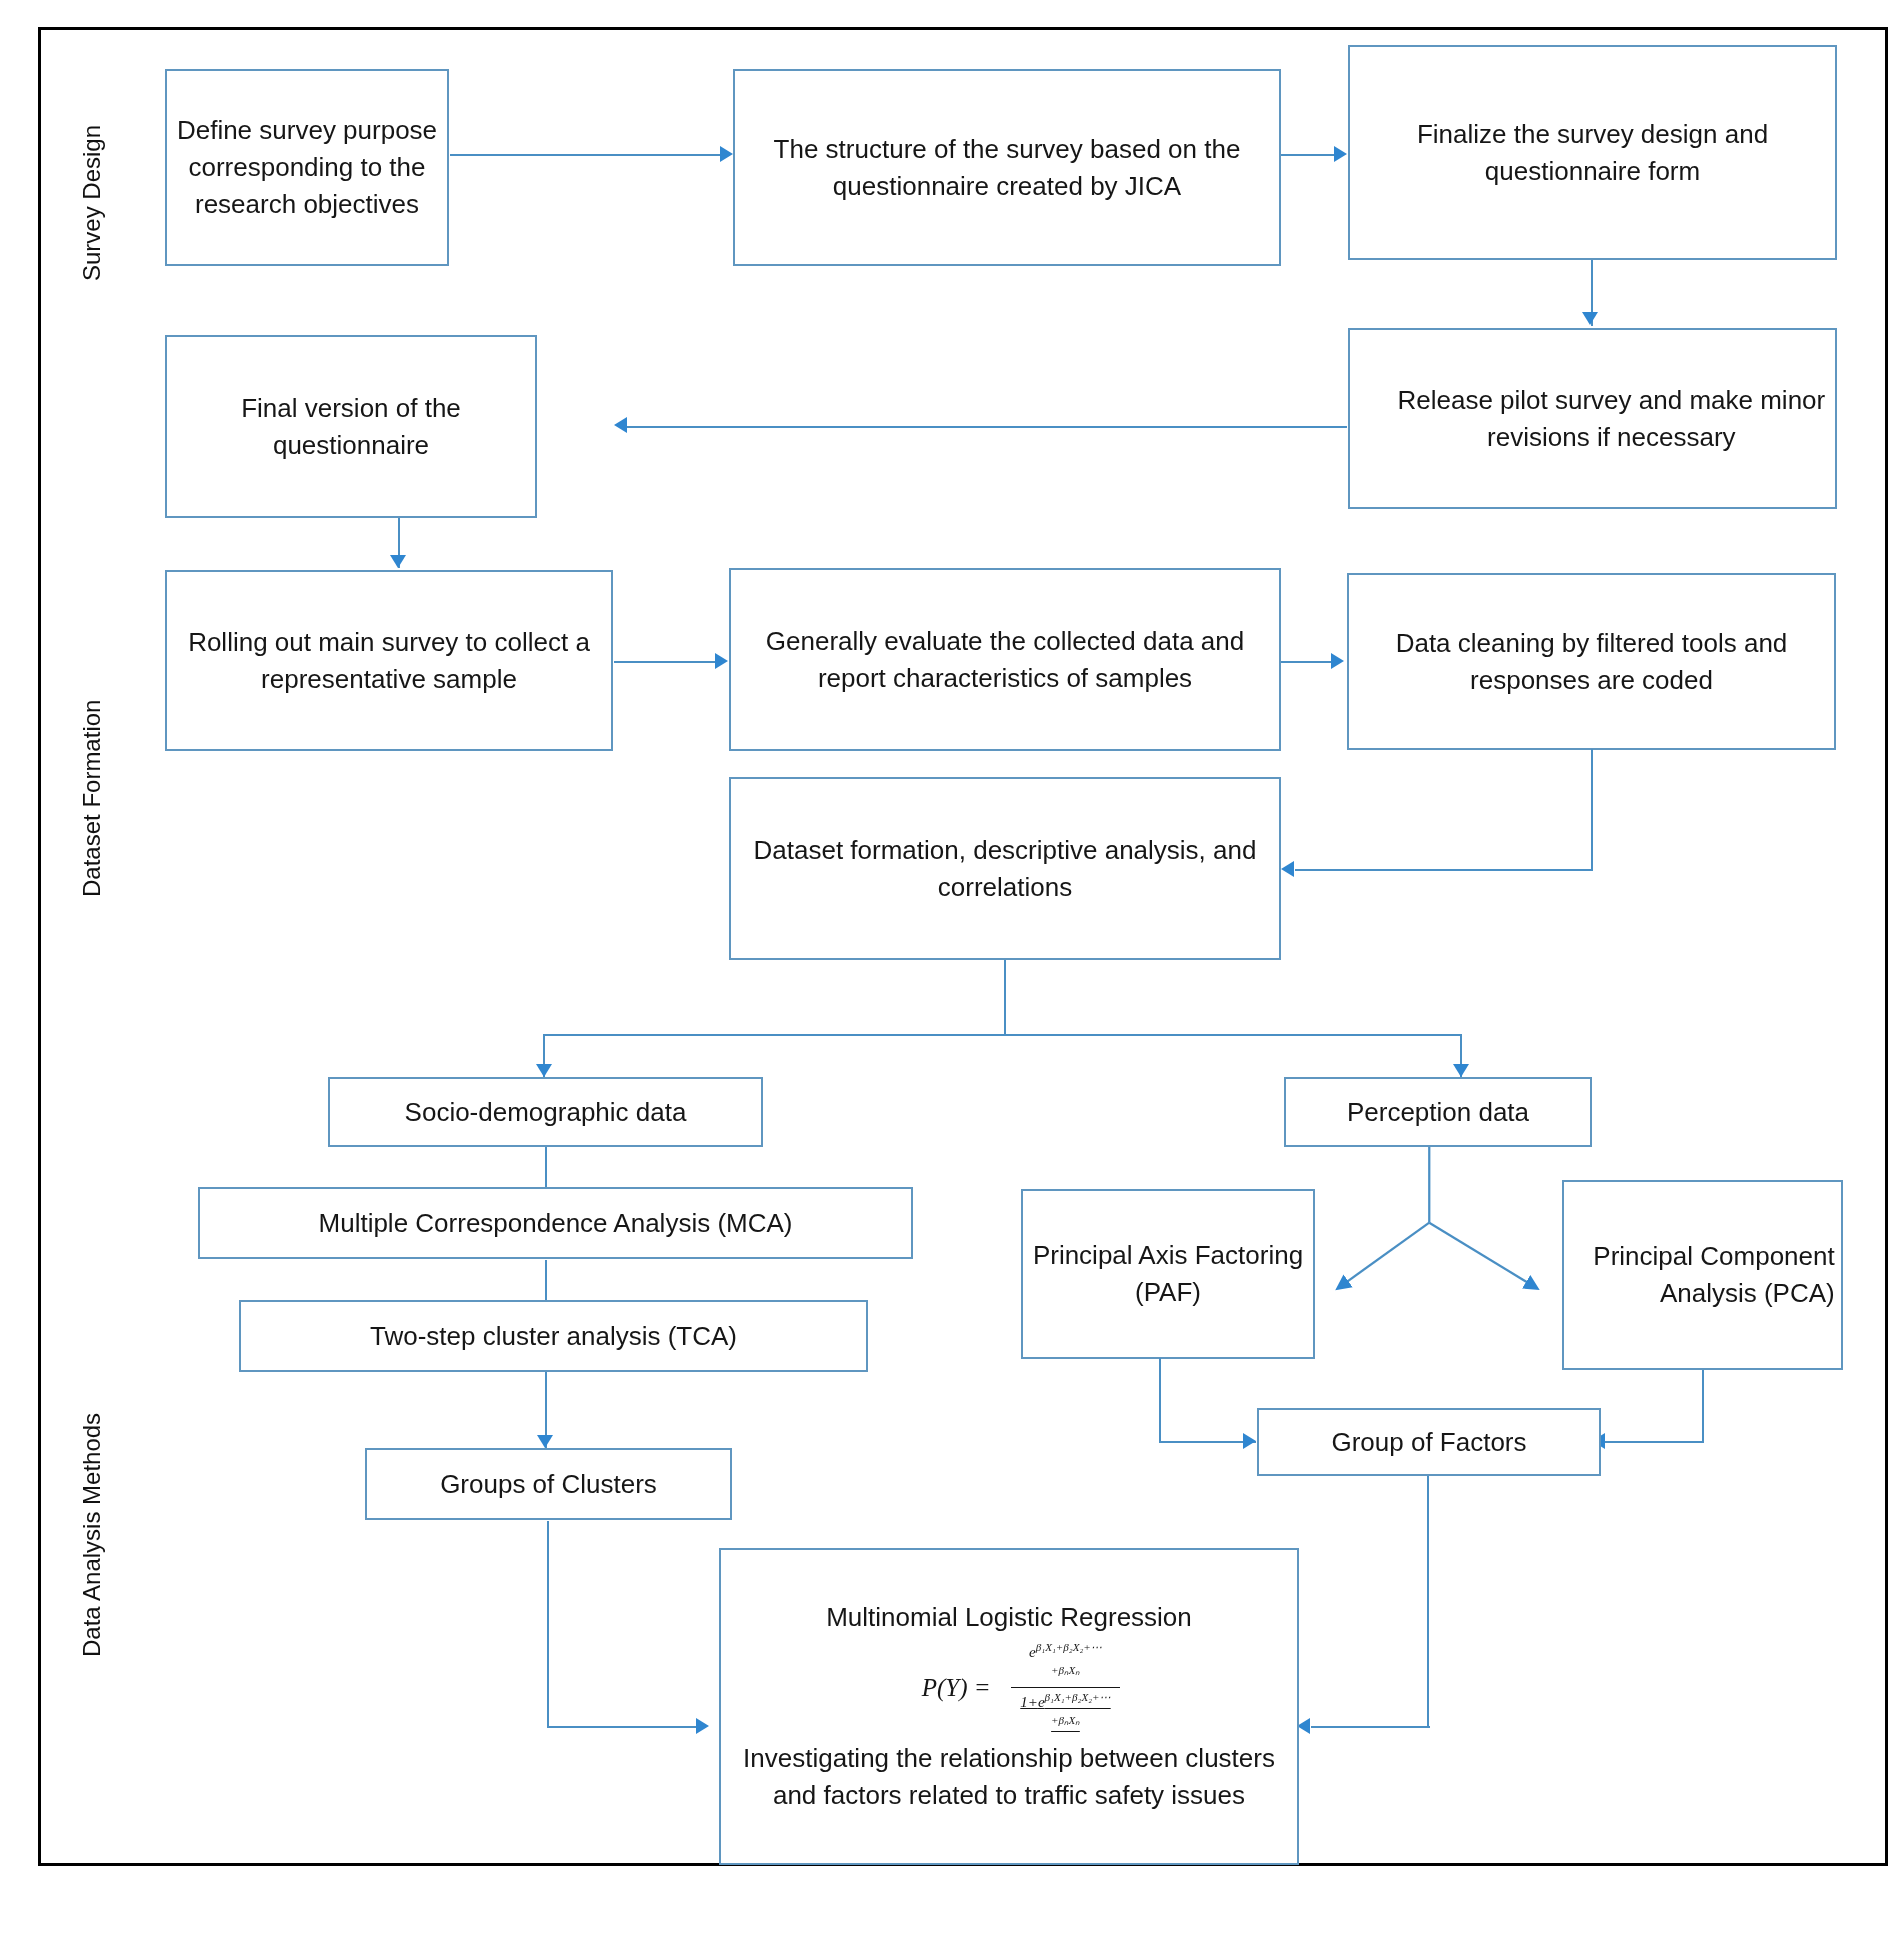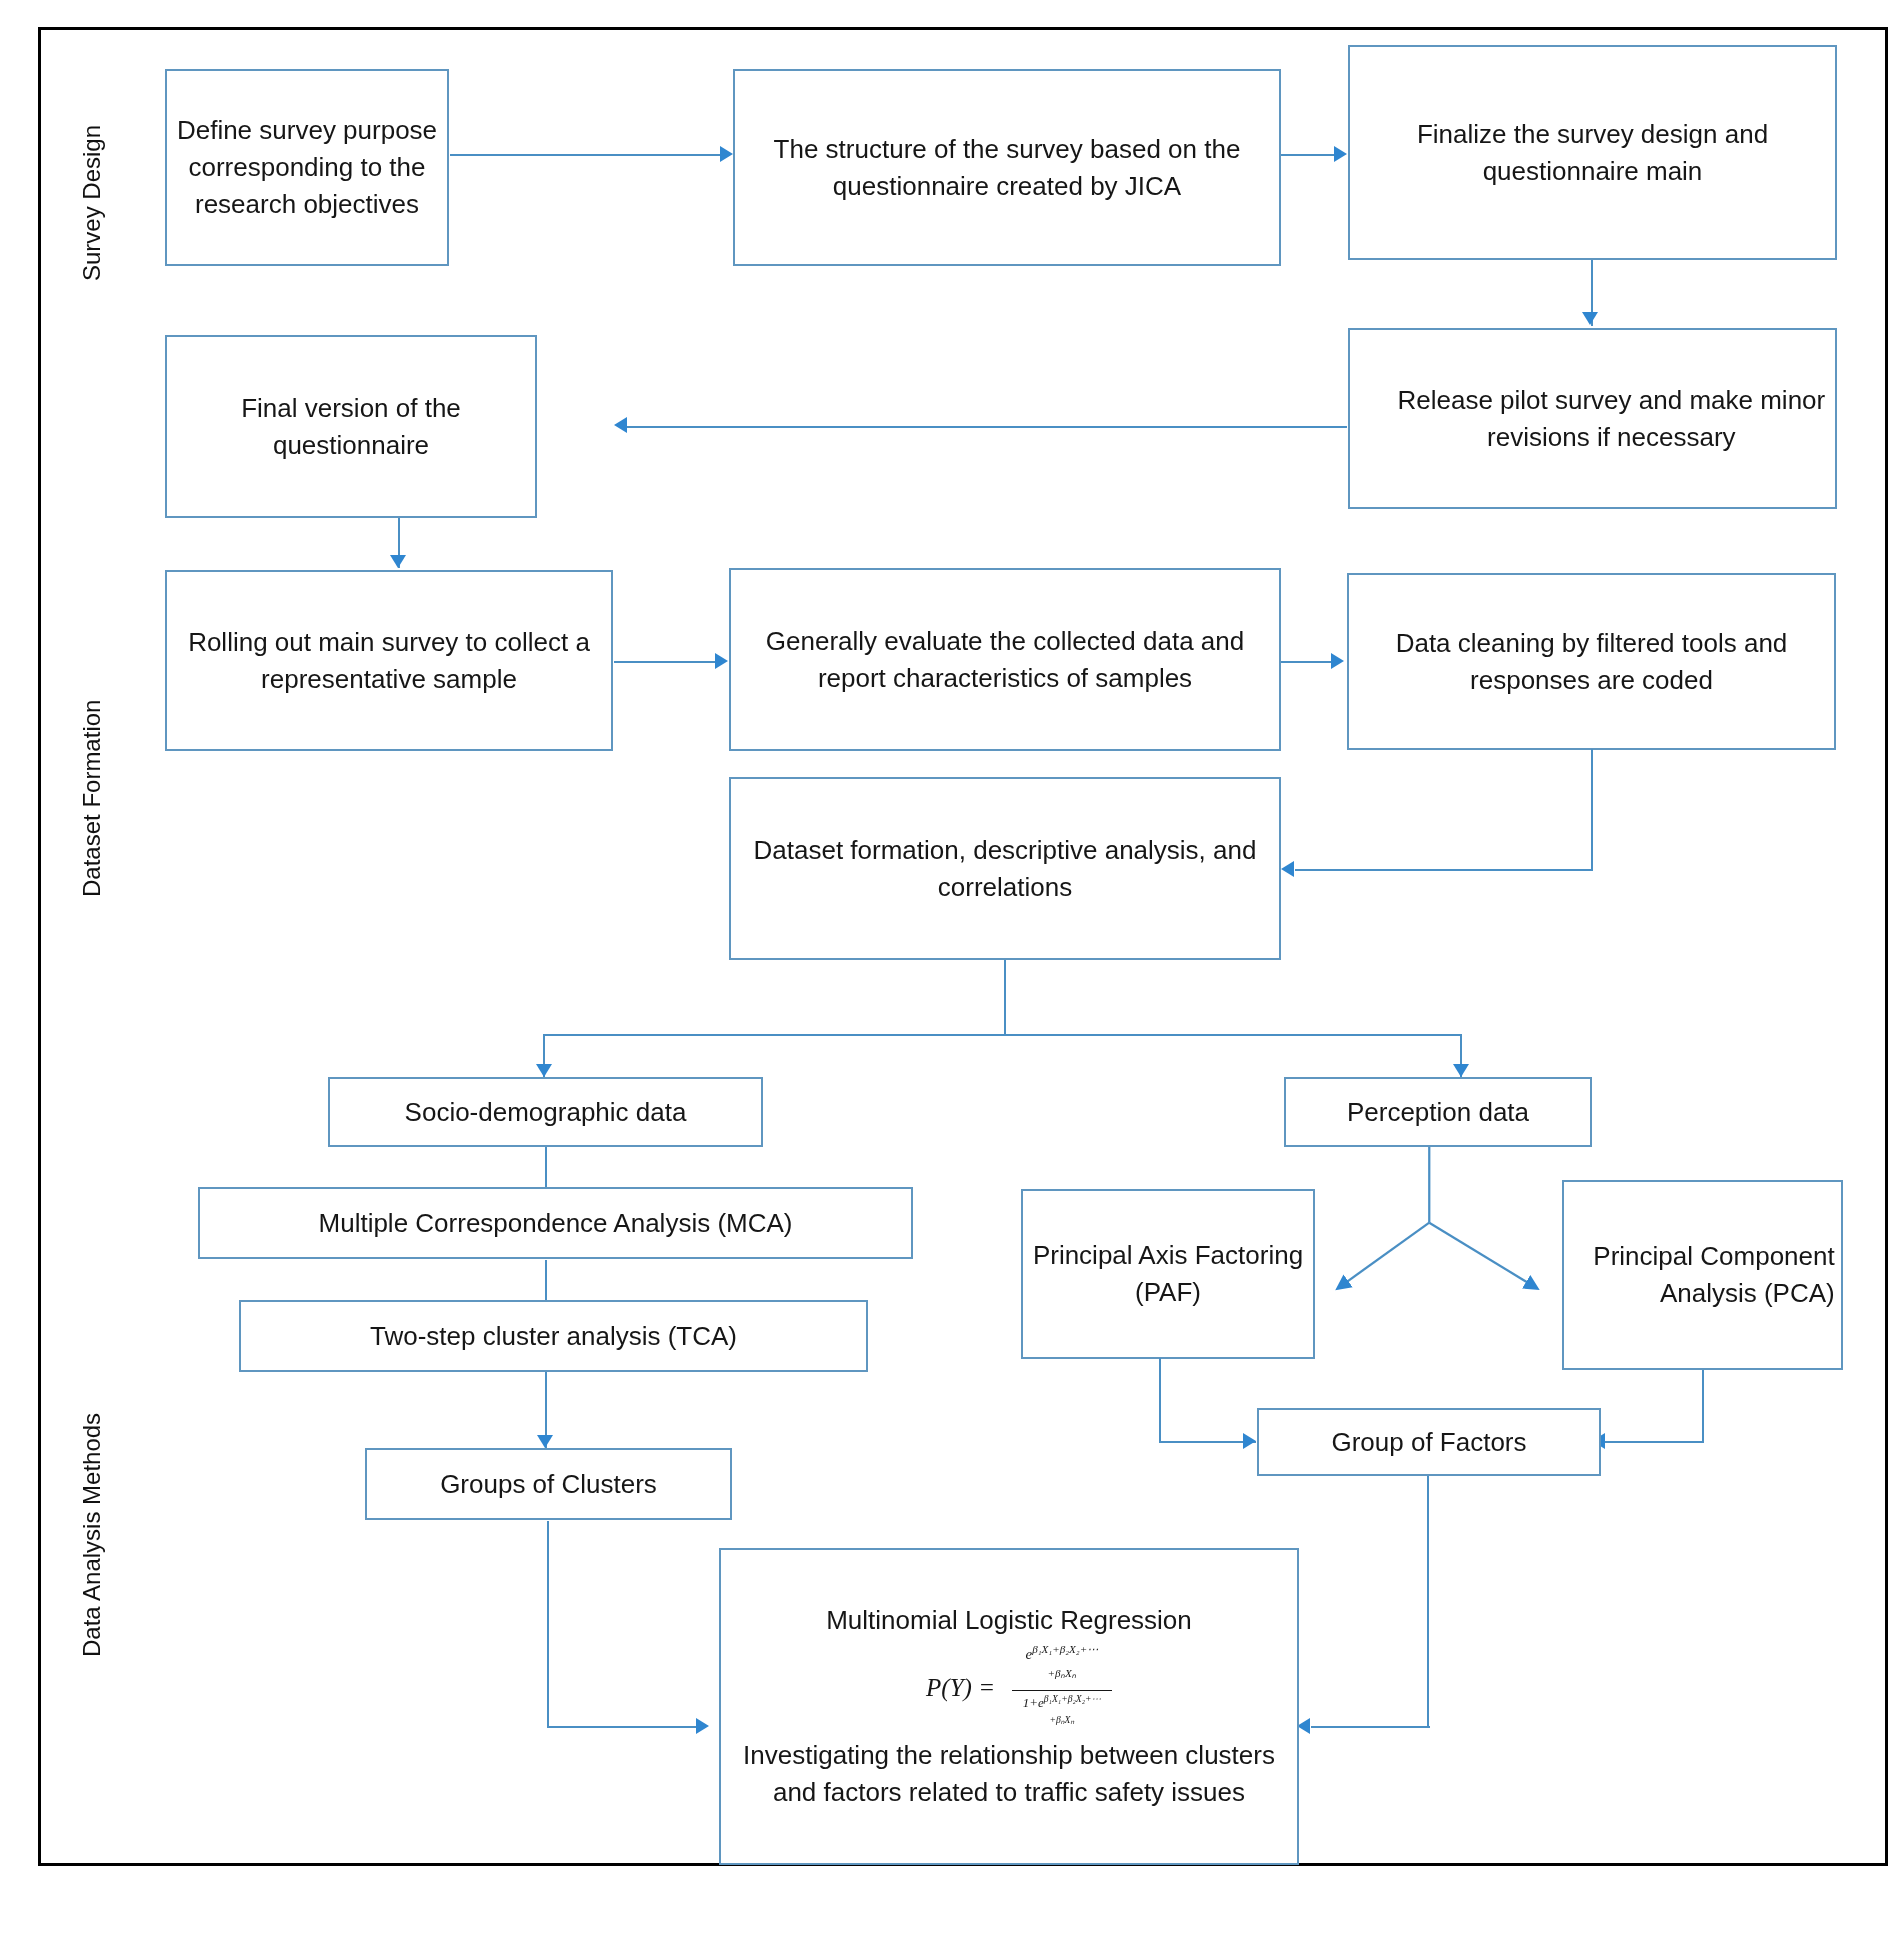--- a/index.html
+++ b/index.html
@@ -57,21 +57,21 @@
   
   .formula{
     display:flex;align-items:center;justify-content:center;
     font-family:"Liberation Serif", serif;
     font-style:italic;
     font-size:25px;
     margin:1.8px 0 2.7px 0;
   }
   .frac{display:inline-flex;flex-direction:column;align-items:center;margin-left:6.3px;}
   .frac .num{font-size:15px;padding:0 4.5px 0.9px 4.5px;}
-  .frac .den{font-size:13px;border-top:1.4px solid #161616;padding:1.4px 4.5px 0 4.5px;}
+  .frac .den{font-size:15px;border-top:1.4px solid #161616;padding:1.4px 4.5px 0 4.5px;text-decoration:underline;}
   sup{font-size:0.74em;vertical-align:super;}
 </style>
 </head>
 <body>
 
 <div id="page">
   <div id="frame"></div>
 
   <div class="side-label" style="left:80px;top:281px;">Survey Design</div>
   <div class="side-label" style="left:80px;top:897px;">Dataset Formation</div>
@@ -99,21 +99,21 @@
   <div class="arrow ar-right" style="left:720px;top:146px;"></div>
 
   <div class="node" style="left:733px;top:69px;width:548px;height:197px;">
     <span>The structure of the survey based on the questionnaire created by JICA</span>
   </div>
 
   <div class="ln lnh" style="left:1281px;top:154px;width:53px;"></div>
   <div class="arrow ar-right" style="left:1334px;top:146px;"></div>
 
   <div class="node" style="left:1348px;top:45px;width:489px;height:215px;">
-    <span>Finalize the survey design and questionnaire main</span>
+    <span>Finalize the survey design and questionnaire form</span>
   </div>
 
   <div class="ln lnv" style="left:1591px;top:260px;width:2.3px;height:66px;"></div>
   <div class="arrow ar-down" style="left:1582px;top:312px;"></div>
 
   <div class="node" style="left:1348px;top:328px;width:489px;height:181px;padding-left:44px;">
     <span>Release pilot survey and make minor revisions if necessary</span>
   </div>
 
   <div class="node" style="left:165px;top:335px;width:372px;height:183px;">

